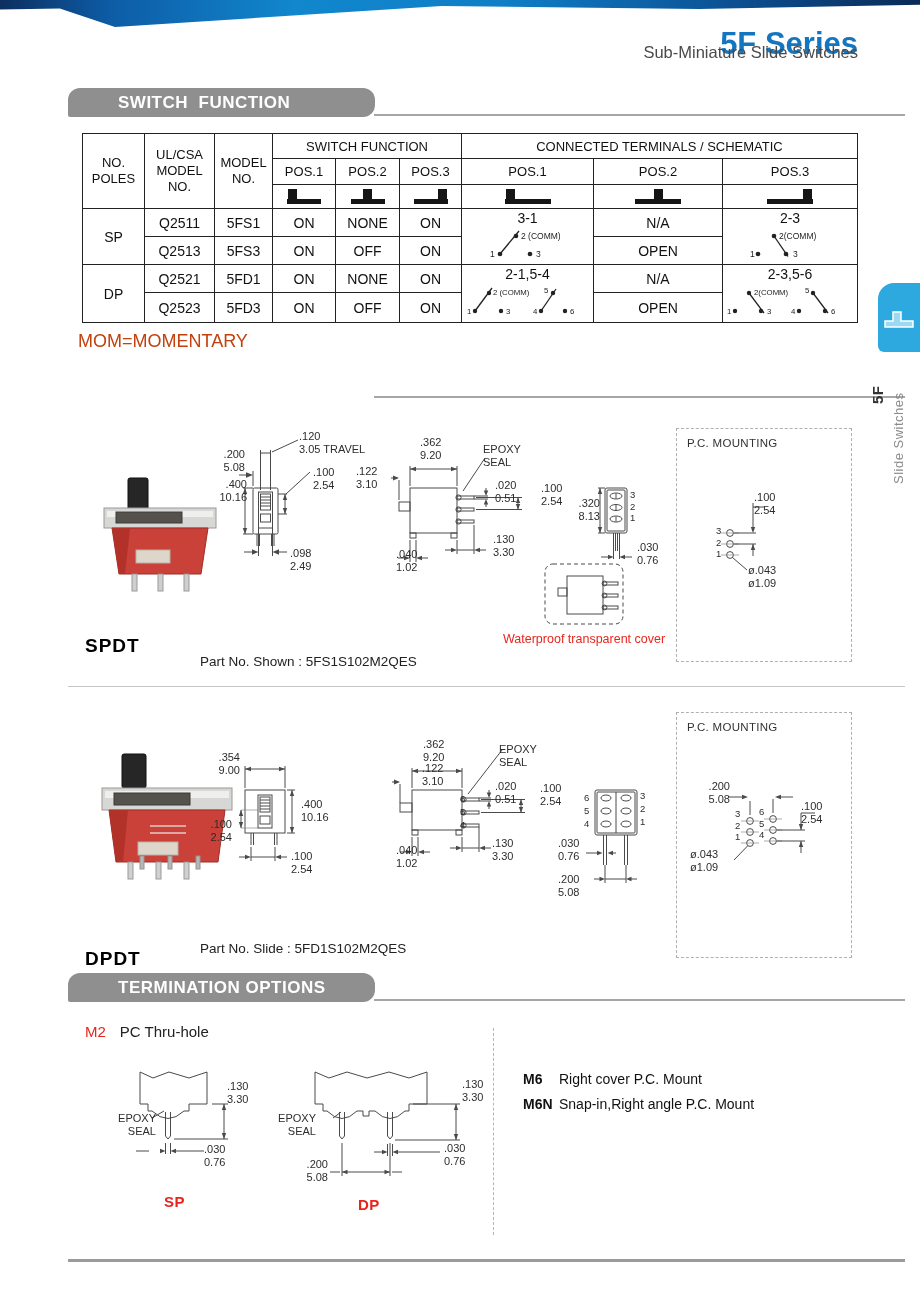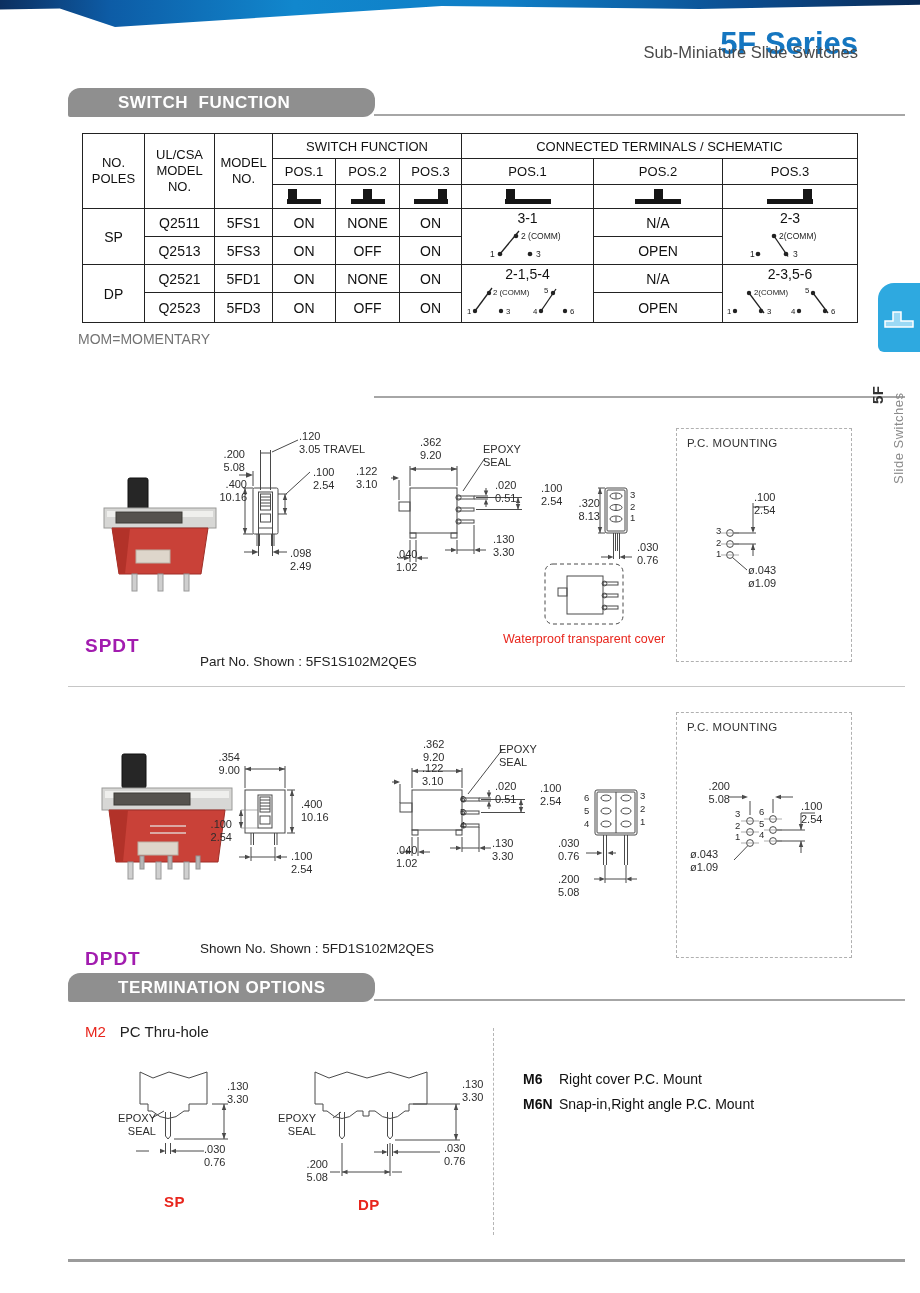--- a/index.html
+++ b/index.html
@@ -34,34 +34,34 @@
   .sicon i{position:absolute;display:block;background:#161616}
   .sicon .base{left:0;right:0;bottom:0;height:5px}
   .sicon .knob{bottom:4px;width:9px;height:11px}
   .sicon.p1 .knob{left:1px}
   .sicon.p2 .knob{left:50%;margin-left:-4.5px}
   .sicon.p3 .knob{right:1px}
   .sd{fill:#222;stroke:none}
   .sl{stroke:#222;stroke-width:1.3;fill:none}
   .st{font-size:8.5px;fill:#222;font-family:"Liberation Sans",sans-serif}
   .st2{font-size:7.8px;fill:#222;font-family:"Liberation Sans",sans-serif}
-  .mom{position:absolute;font-size:14px;color:#737373}
+  .mom{position:absolute;font-size:18px;color:#c2410c}
 
   
   svg.draw line,svg.draw path,svg.draw rect,svg.draw circle,svg.draw ellipse{stroke:#4a4a4a;fill:none;stroke-width:1}
   svg.draw .arw{fill:#4a4a4a;stroke:none}
   svg.draw .thin{stroke:#8a8a8a;stroke-width:.7}
   .dim{position:absolute;font-size:11px;line-height:1.18;color:#2d2d2d;white-space:pre-line}
   .dim.r{text-align:right}
   .dim.pins{font-size:9.5px;line-height:11.5px}
   .dim.lh13{line-height:13px}
   .pcm-box{position:absolute;border:1.5px dashed #b0b0b0;box-sizing:border-box}
   .pcm-title{position:absolute;font-size:11.5px;color:#333;letter-spacing:.3px}
   .wp-caption{position:absolute;font-size:12.5px;color:#e8251c}
-  .pole-label{position:absolute;font-size:19px;font-weight:bold;color:#a21caf;letter-spacing:1px}
+  .pole-label{position:absolute;font-size:19px;font-weight:bold;color:#000000;letter-spacing:1px}
   .part-no{position:absolute;font-size:13.5px;color:#222}
   .divider{position:absolute;left:68px;width:837px;height:1px;background:#c6c6c6}
 
   
   .m2-line{position:absolute;font-size:15px}
   .m2-code{color:#e8251c;margin-right:14px}
   .m2-desc{color:#222}
   .vdash{position:absolute;border-left:1px dashed #b5b5b5}
   .other-title{position:absolute;font-size:16.5px;font-weight:bold;color:#e8251c}
   .opt{position:absolute;font-size:14px;color:#111}
@@ -563,21 +563,21 @@
 2.54</div>
   <div class="dim pins" style="left:735px;top:808px">3
 2
 1</div>
   <div class="dim pins" style="left:759px;top:806px">6
 5
 4</div>
   <div class="dim" style="left:690px;top:848px">ø.043
 ø1.09</div>
   <div class="pole-label" style="left:85px;top:948px">DPDT</div>
-  <div class="part-no" style="left:200px;top:941px">Shown No. Shown : 5FD1S102M2QES</div>
+  <div class="part-no" style="left:200px;top:941px">Part No. Slide : 5FD1S102M2QES</div>
 
   <div class="banner" style="top:973px">TERMINATION OPTIONS</div>
   <div class="rule" style="left:374px;top:999px;width:531px"></div>
 
   <div class="m2-line" style="left:85px;top:1023px">
     <span class="m2-code">M2</span><span class="m2-desc">PC Thru-hole</span>
   </div>
 
   <svg class="draw" style="position:absolute;left:100px;top:1058px" width="170" height="120">
     <path d="M40,14 l13,6 l16,-6 l20,6 l18,-6"></path>

